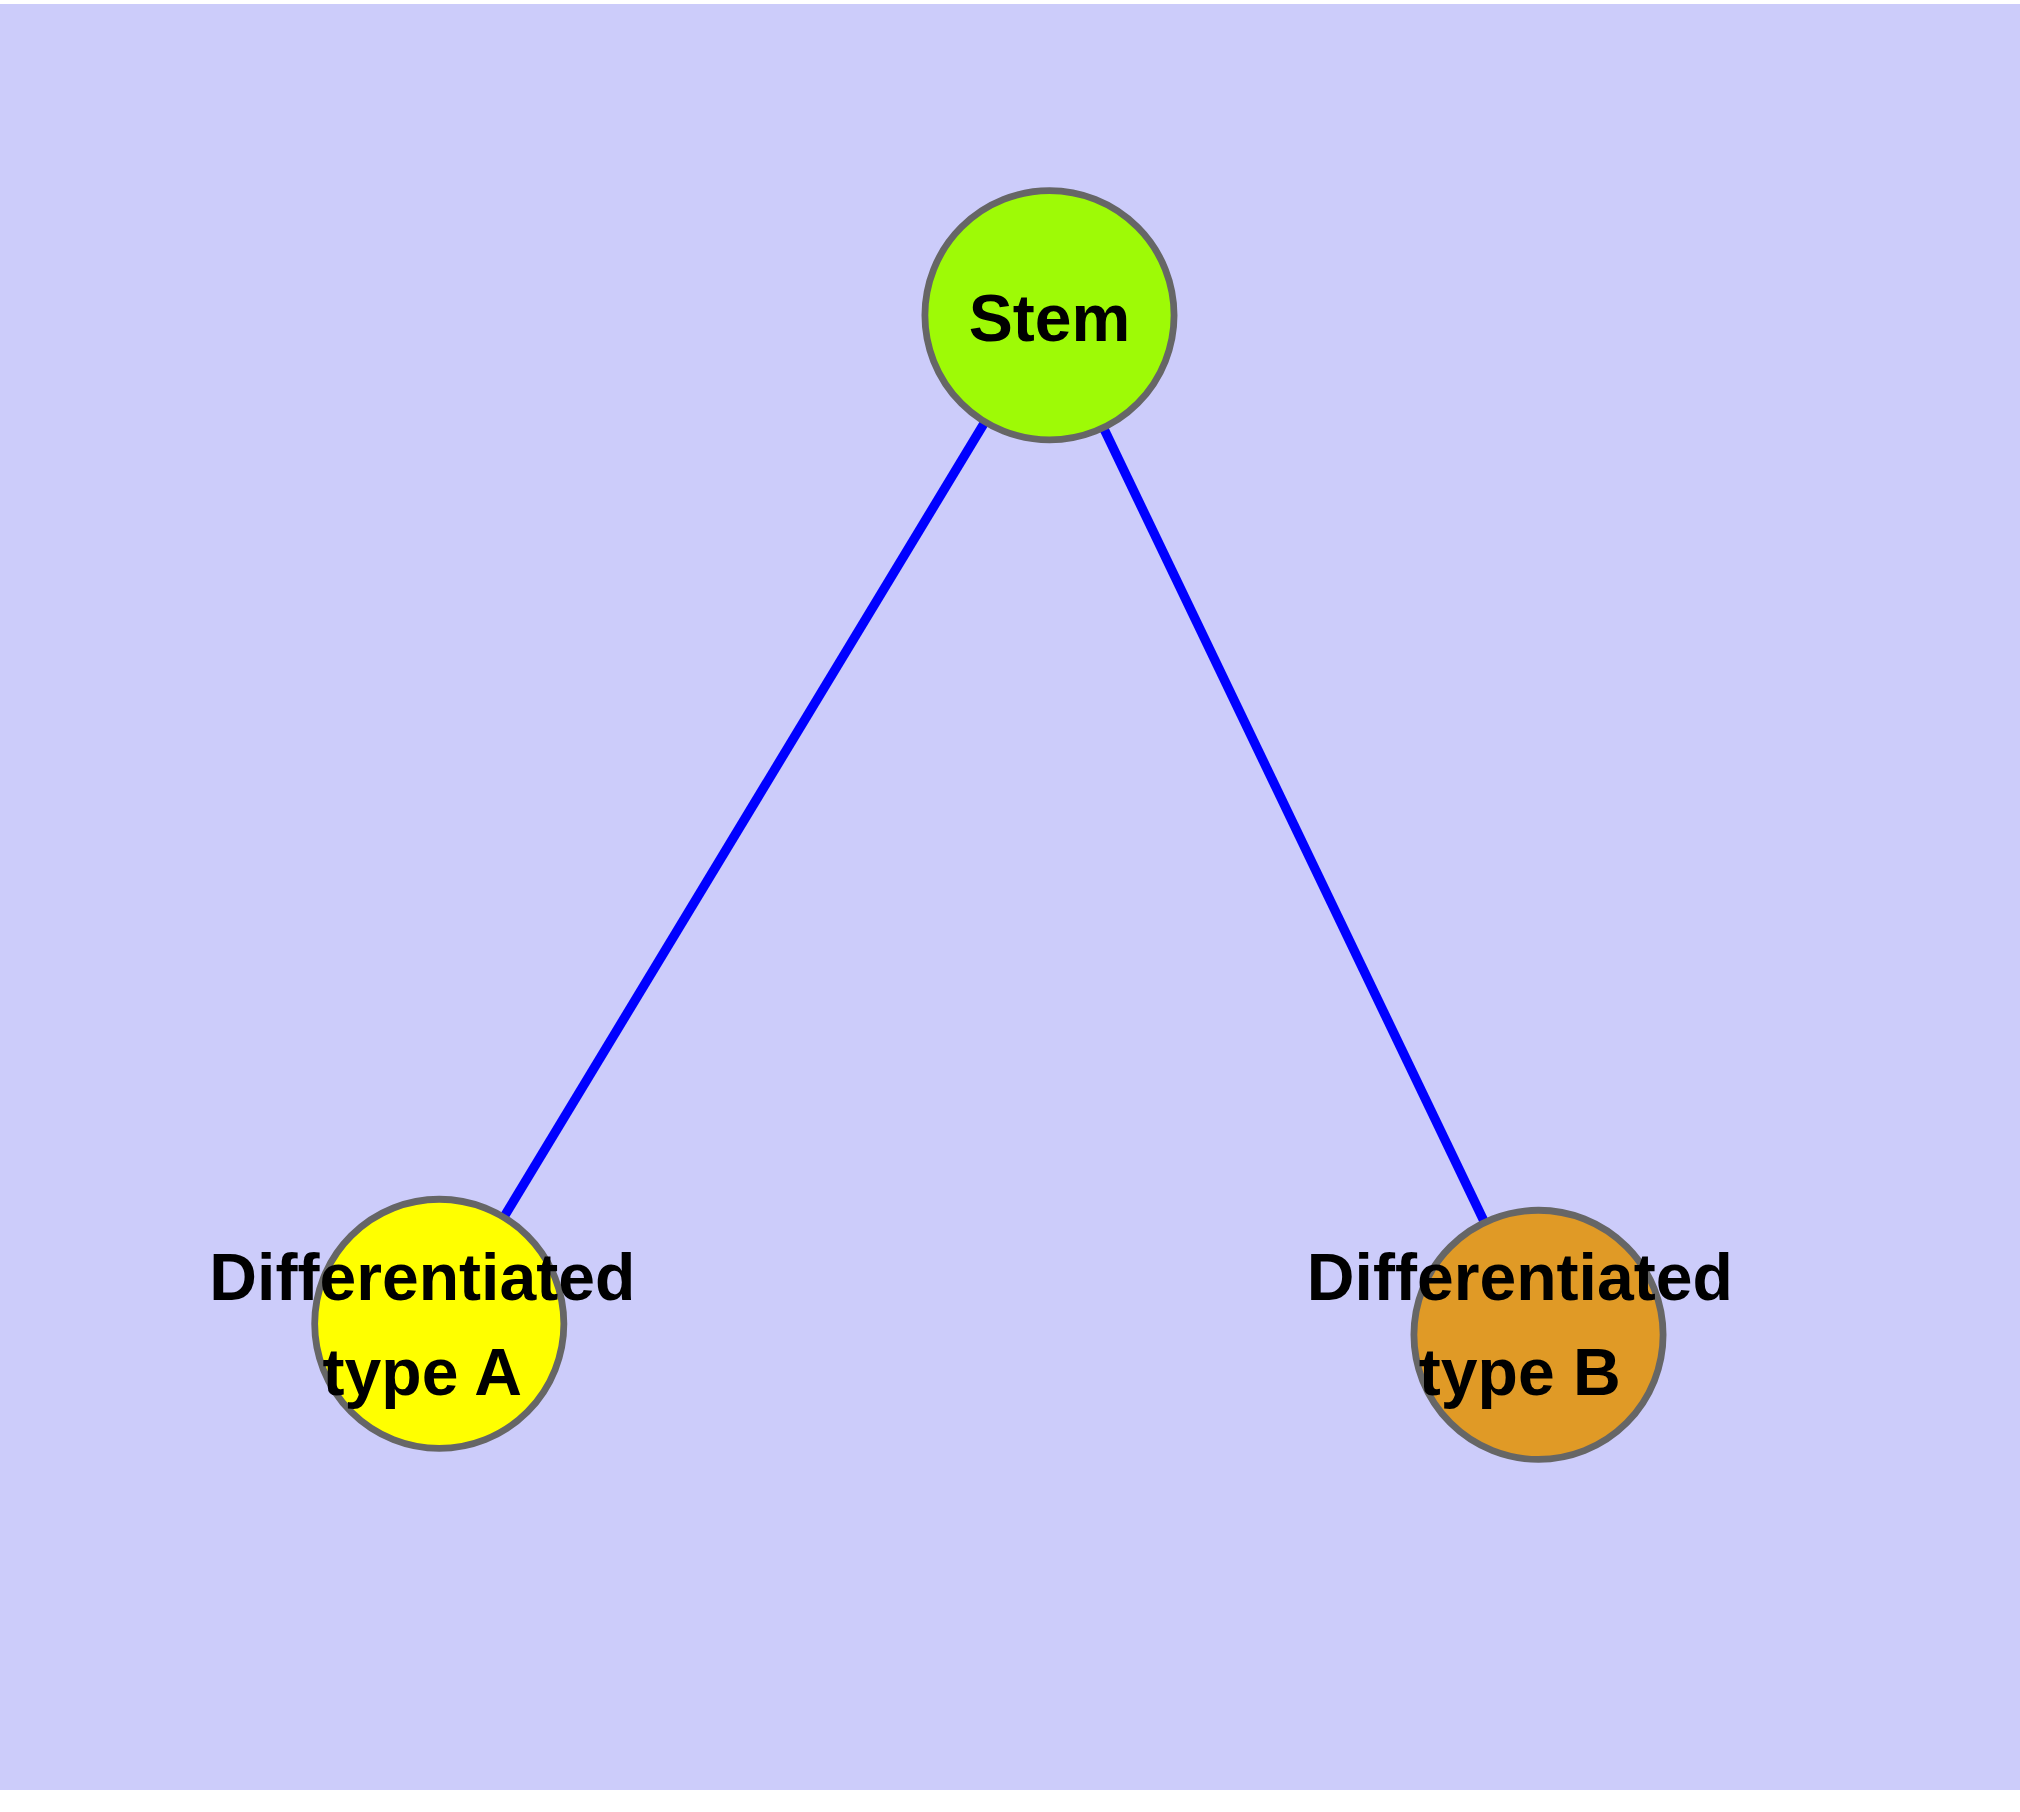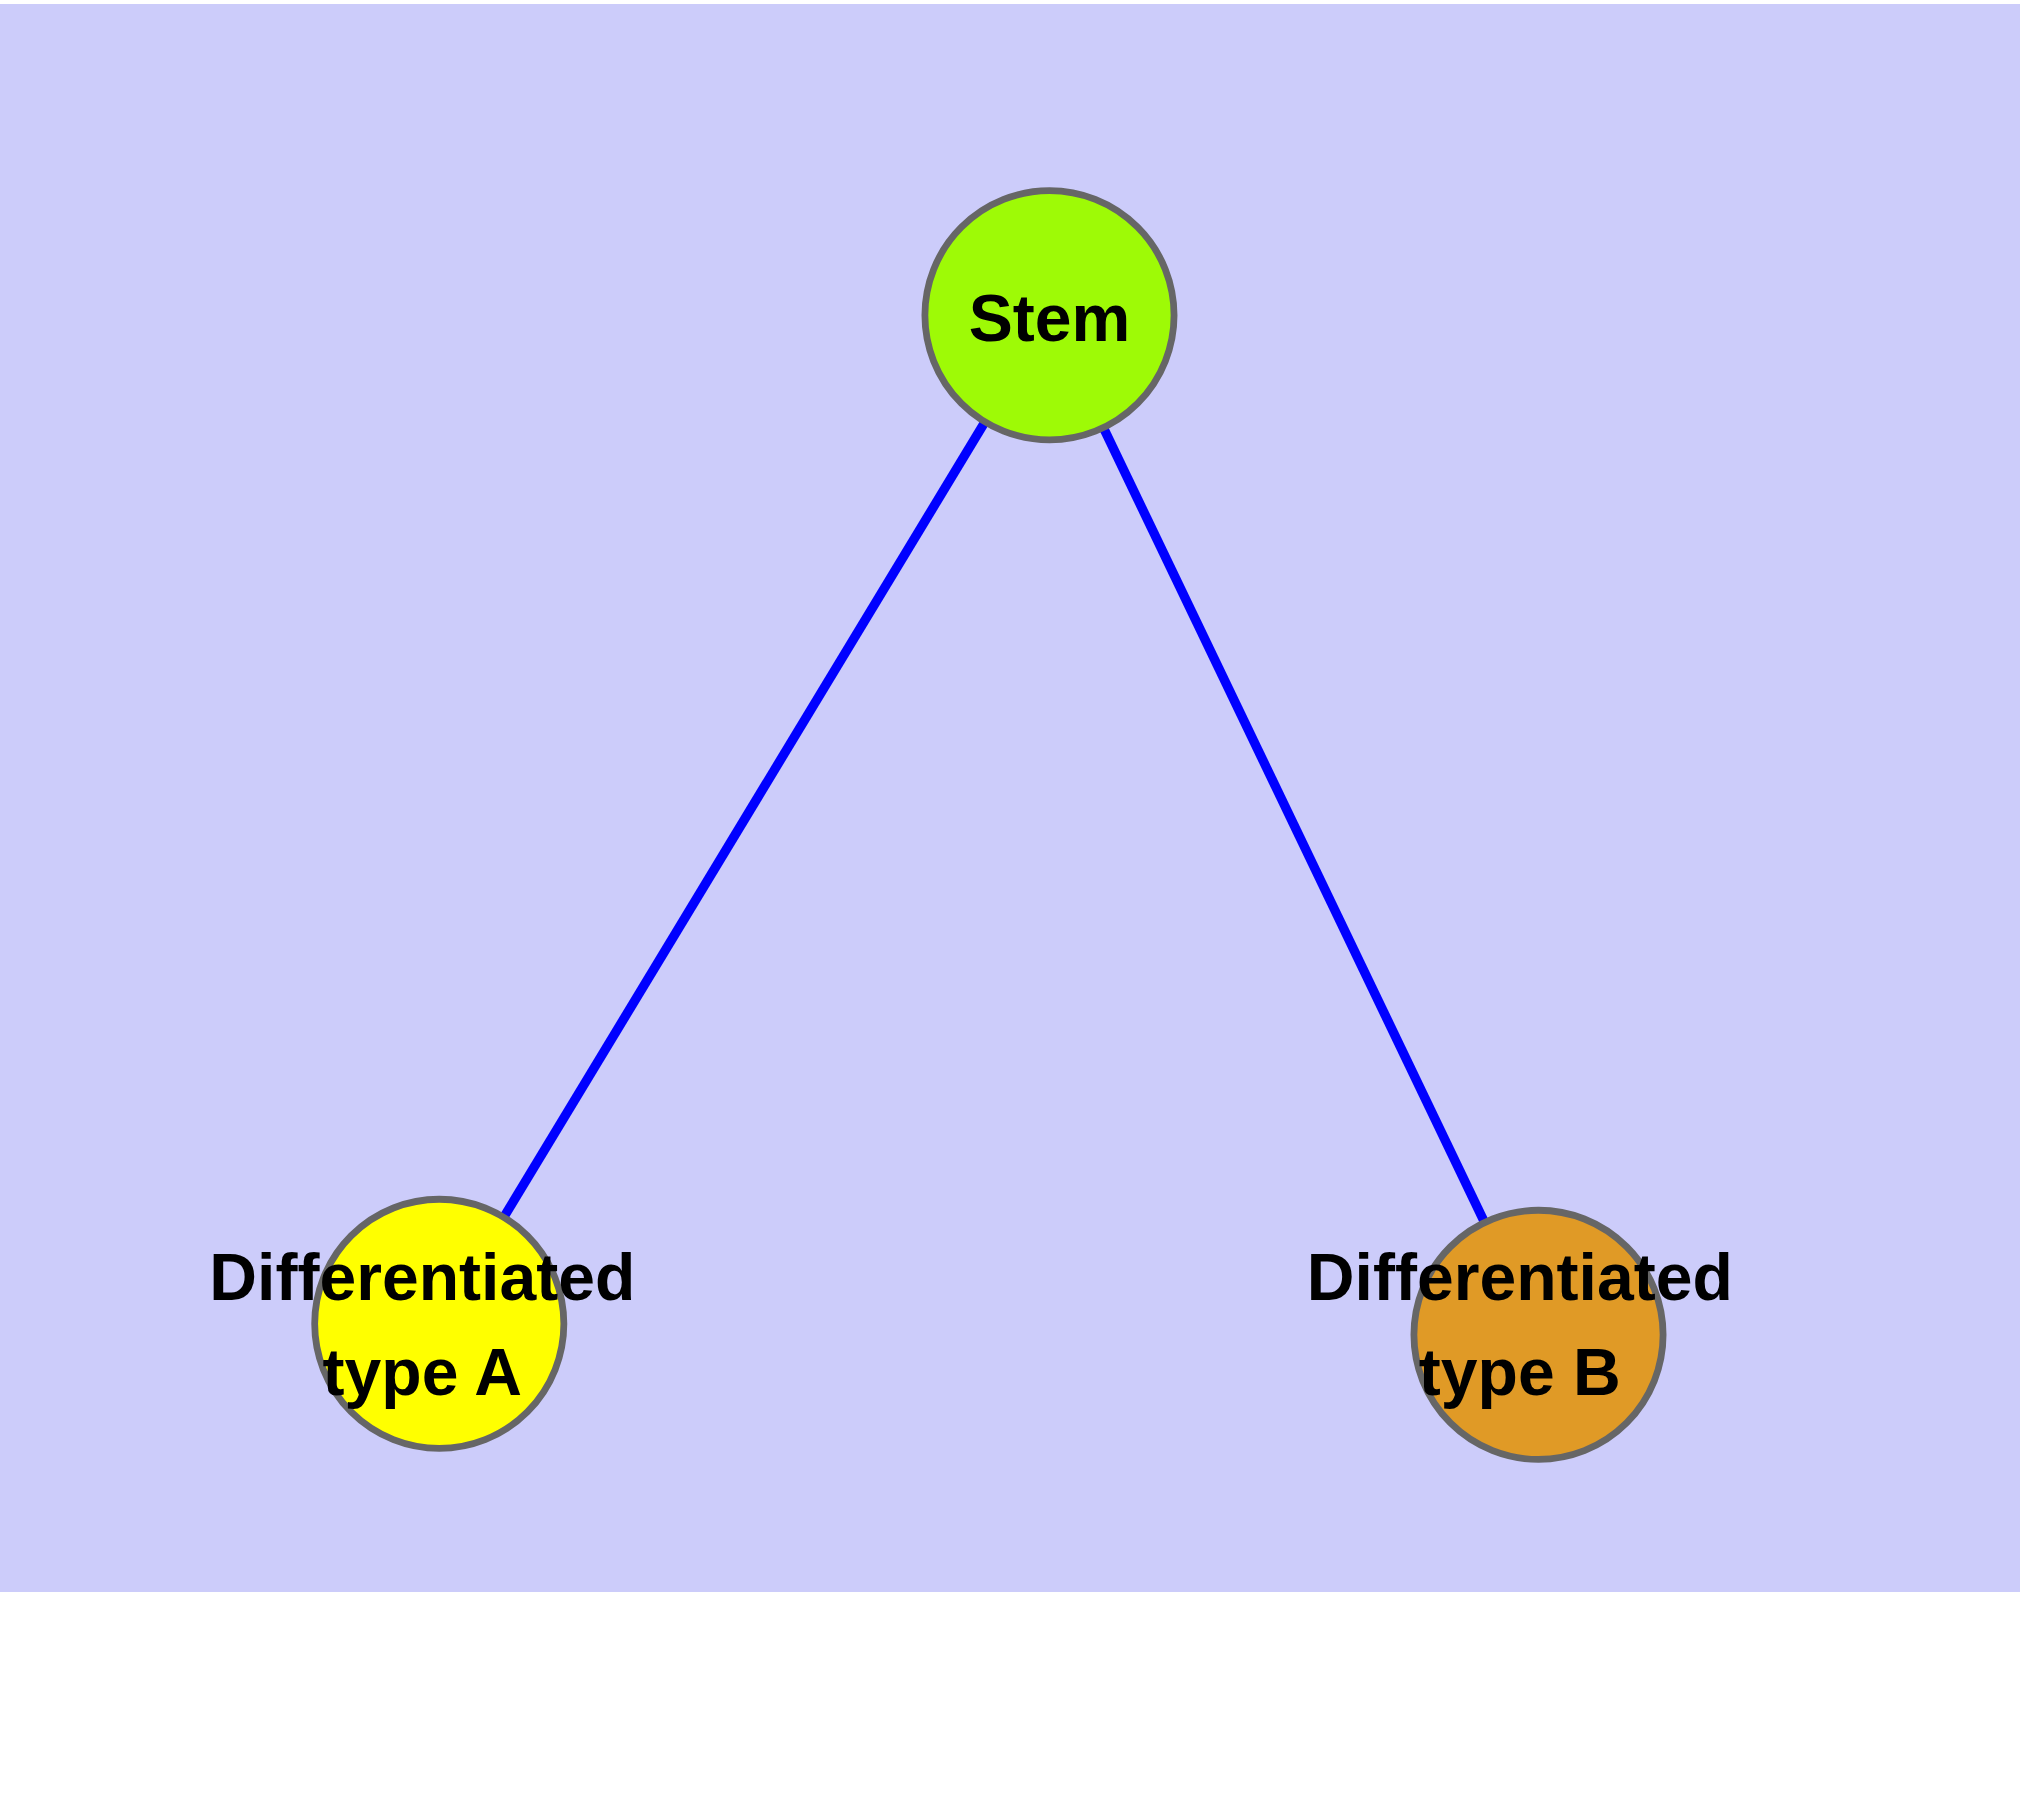--- a/index.html
+++ b/index.html
@@ -3,21 +3,21 @@
 <meta charset="utf-8">
 <style>
   html, body {
     margin: 0;
     padding: 0;
     background: #ffffff;
   }
   #stage {
     position: relative;
     width: 2021px;
-    height: 1592px;
+    height: 1812px;
     background: #ffffff;
     overflow: hidden;
     font-family: "Liberation Sans", sans-serif;
   }
   #canvas-bg {
     position: absolute;
     left: 0;
     top: 4.2px;
     width: 2021px;
     height: 1786px;

